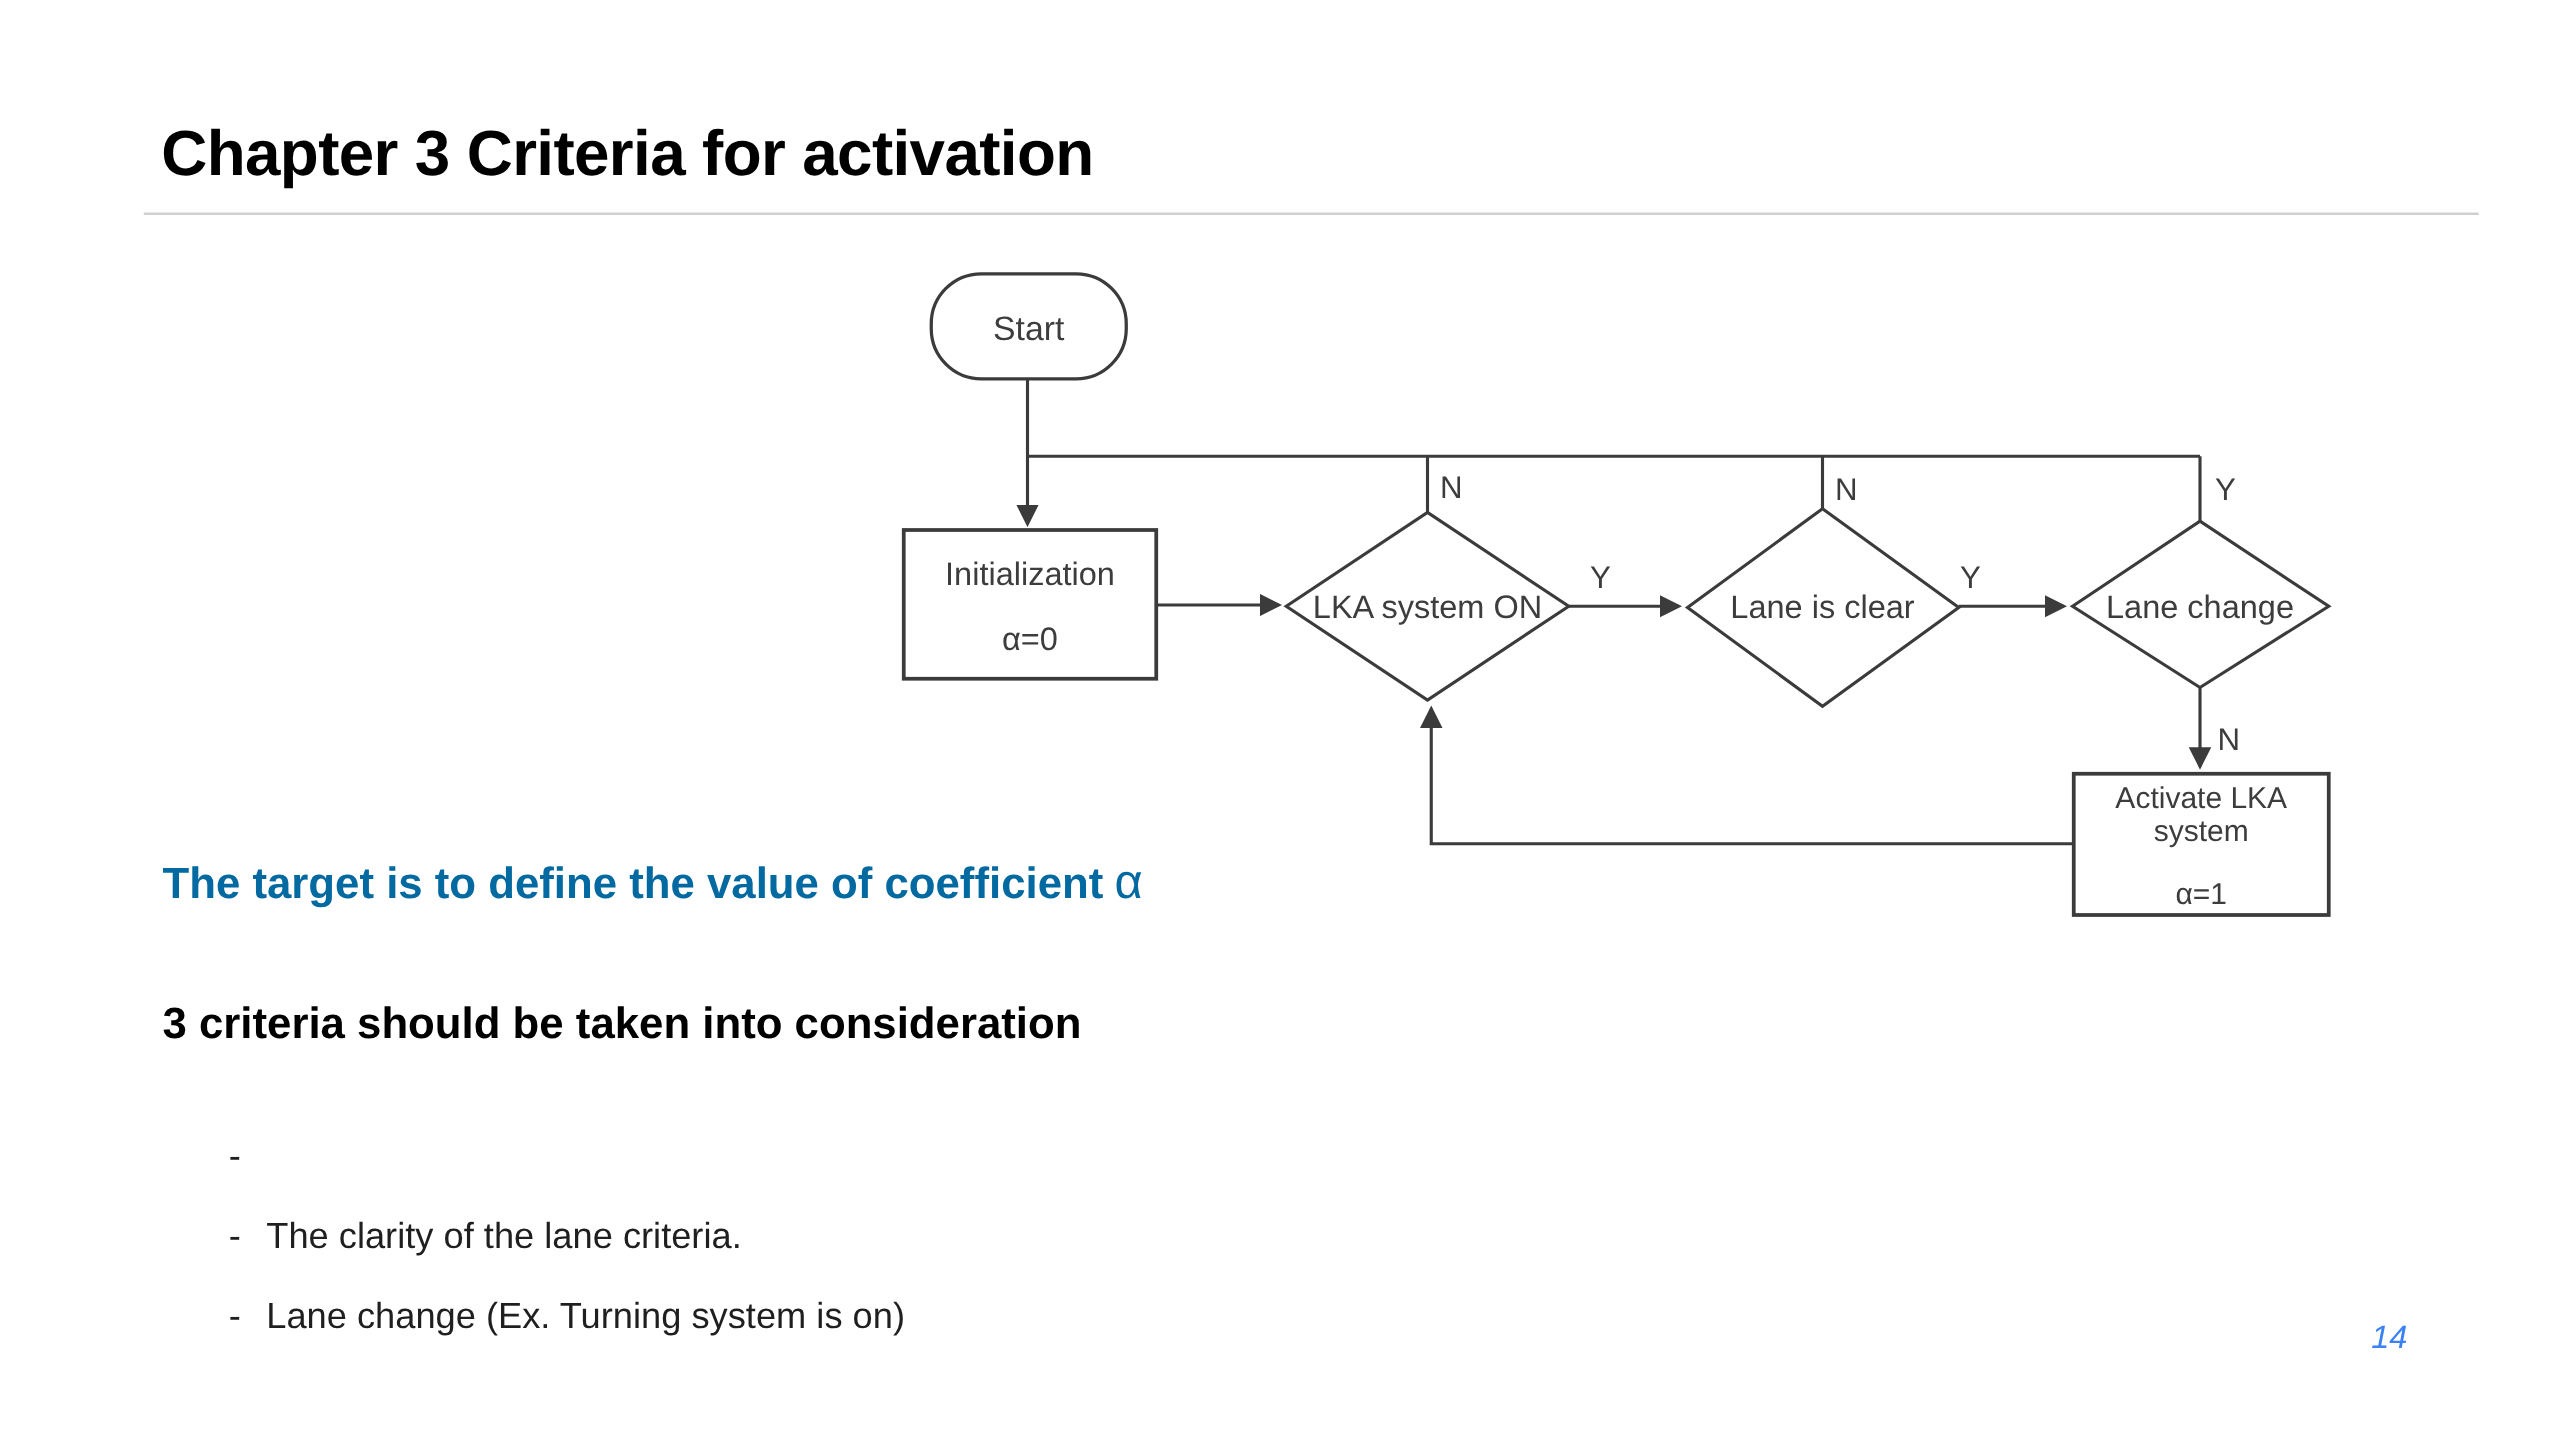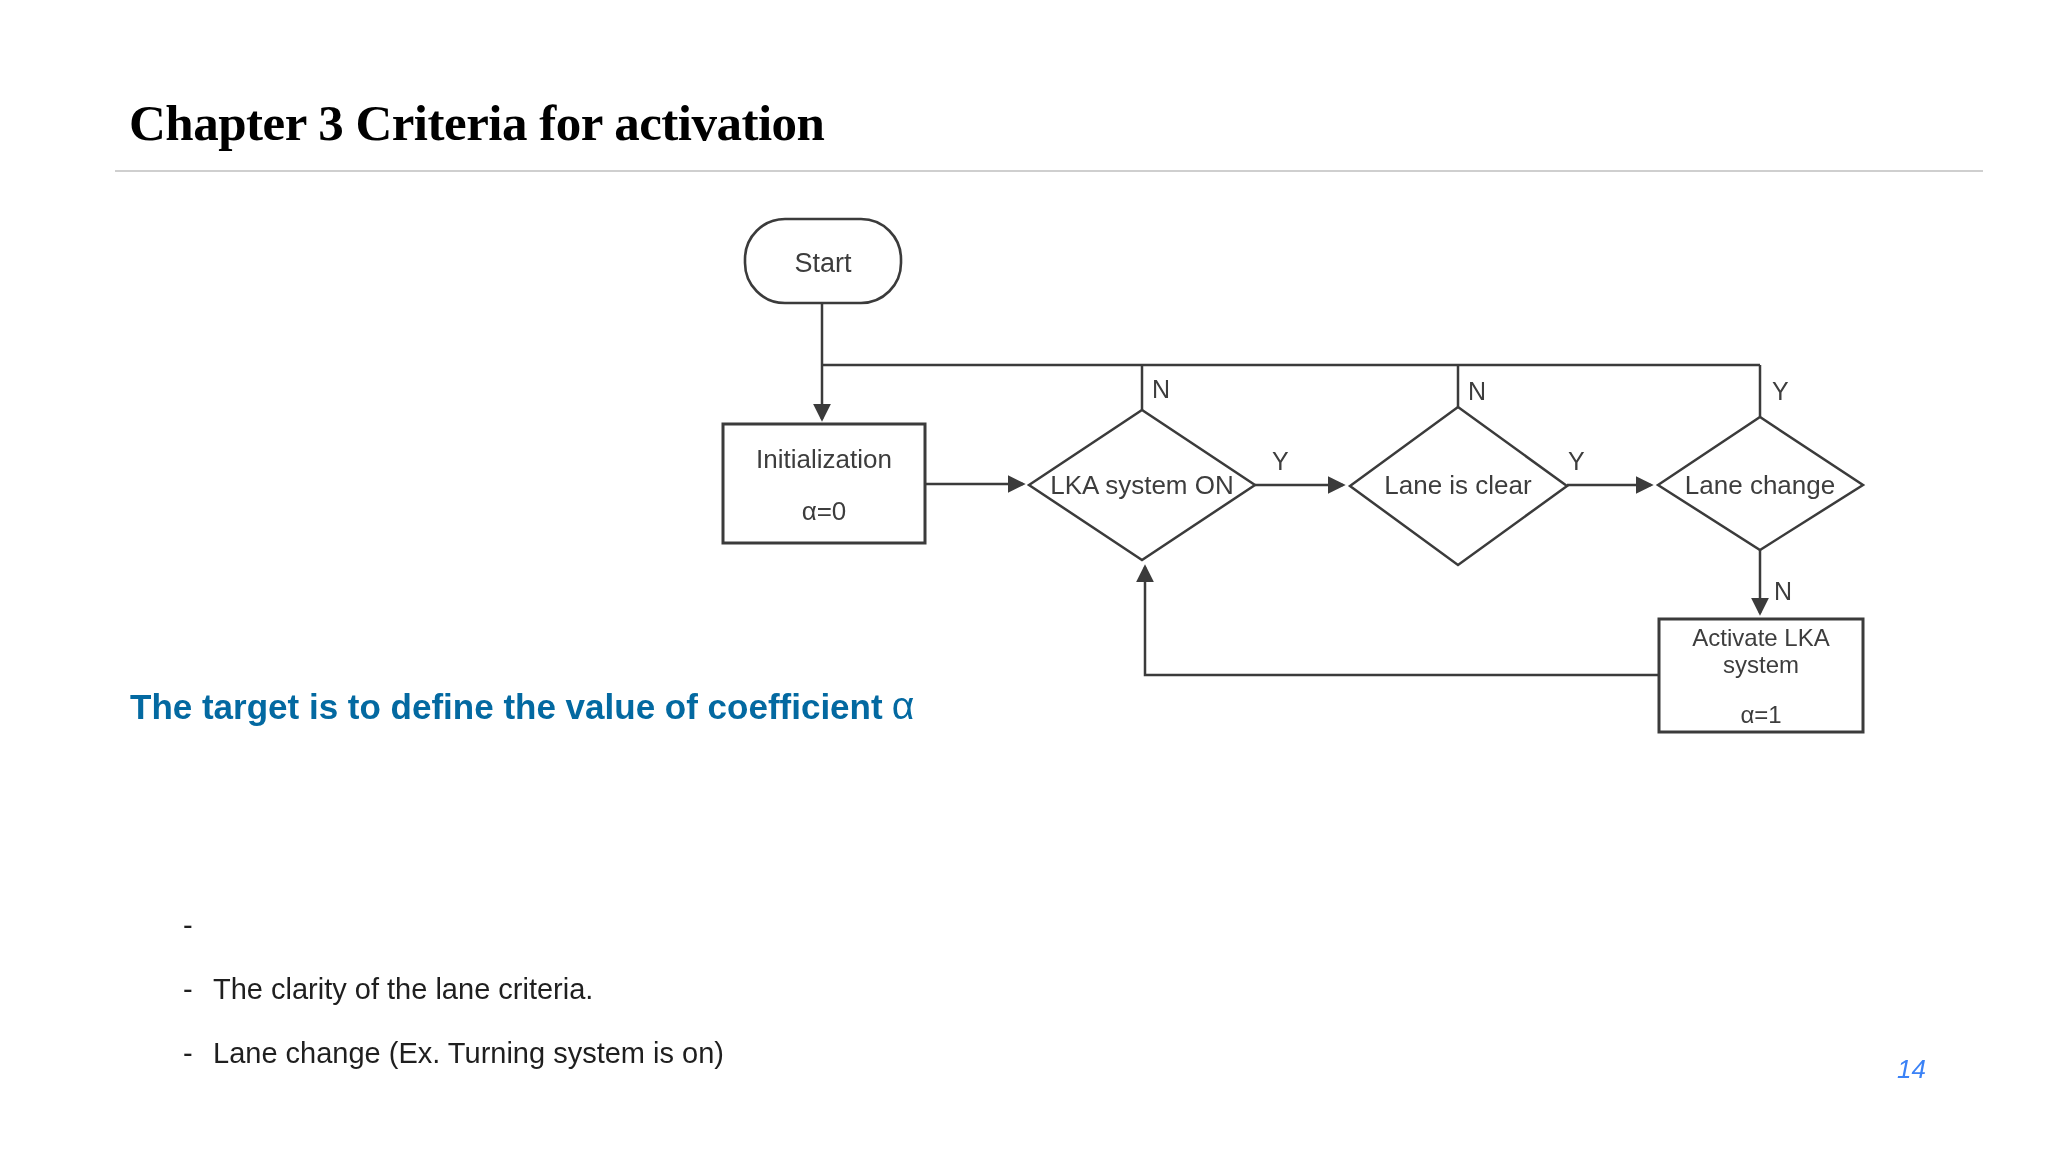--- a/index.html
+++ b/index.html
@@ -2,21 +2,21 @@
 <html><head>
 <meta charset="utf-8">
 <style>
   html,body{margin:0;padding:0;background:#ffffff;}
   .slide{
     position:relative;width:2048px;height:1152px;background:#ffffff;overflow:hidden;
     font-family:"Liberation Sans",sans-serif;
   }
   .slide-title{
     position:absolute;left:129px;top:95px;margin:0;
-    font-size:51px;font-weight:700;letter-spacing:-0.5px;color:#000000;line-height:1.1;font-family:Liberation Serif, serif;
+    font-size:51px;font-weight:700;letter-spacing:-0.5px;color:#000000;line-height:1.1;
   }
   .title-rule{
     position:absolute;left:115px;top:170px;width:1868px;height:2px;background:#cfcfcf;
   }
   .flowchart-svg{position:absolute;left:0;top:0;}
   .fc-line{stroke:#3b3b3b;stroke-width:2.5;fill:none;}
   .fc-shape{fill:#ffffff;stroke:#3b3b3b;}
   .fc-rect{stroke-width:3;}
   .fc-stadium{stroke-width:2.6;}
   .fc-diamond{stroke-width:2.5;}
@@ -86,20 +86,21 @@
     <text class="fc-label" x="1772" y="400">Y</text>
     <text class="fc-label" x="1272" y="470">Y</text>
     <text class="fc-label" x="1568" y="470">Y</text>
     <text class="fc-label" x="1774" y="600">N</text>
   </svg>
 
   <div class="target-line">
     <span>The target is to define the value of coefficient</span><span class="alpha-symbol">α</span>
   </div>
 
+  <div class="criteria-heading">3 criteria should be taken into consideration</div>
 
   <div class="bullets">
     <div class="bullet-row">
       <span class="bullet-dash">-</span>
     </div>
     <div class="bullet-row">
       <span class="bullet-dash">-</span>
       <span>The clarity of the lane criteria.</span>
     </div>
     <div class="bullet-row">

